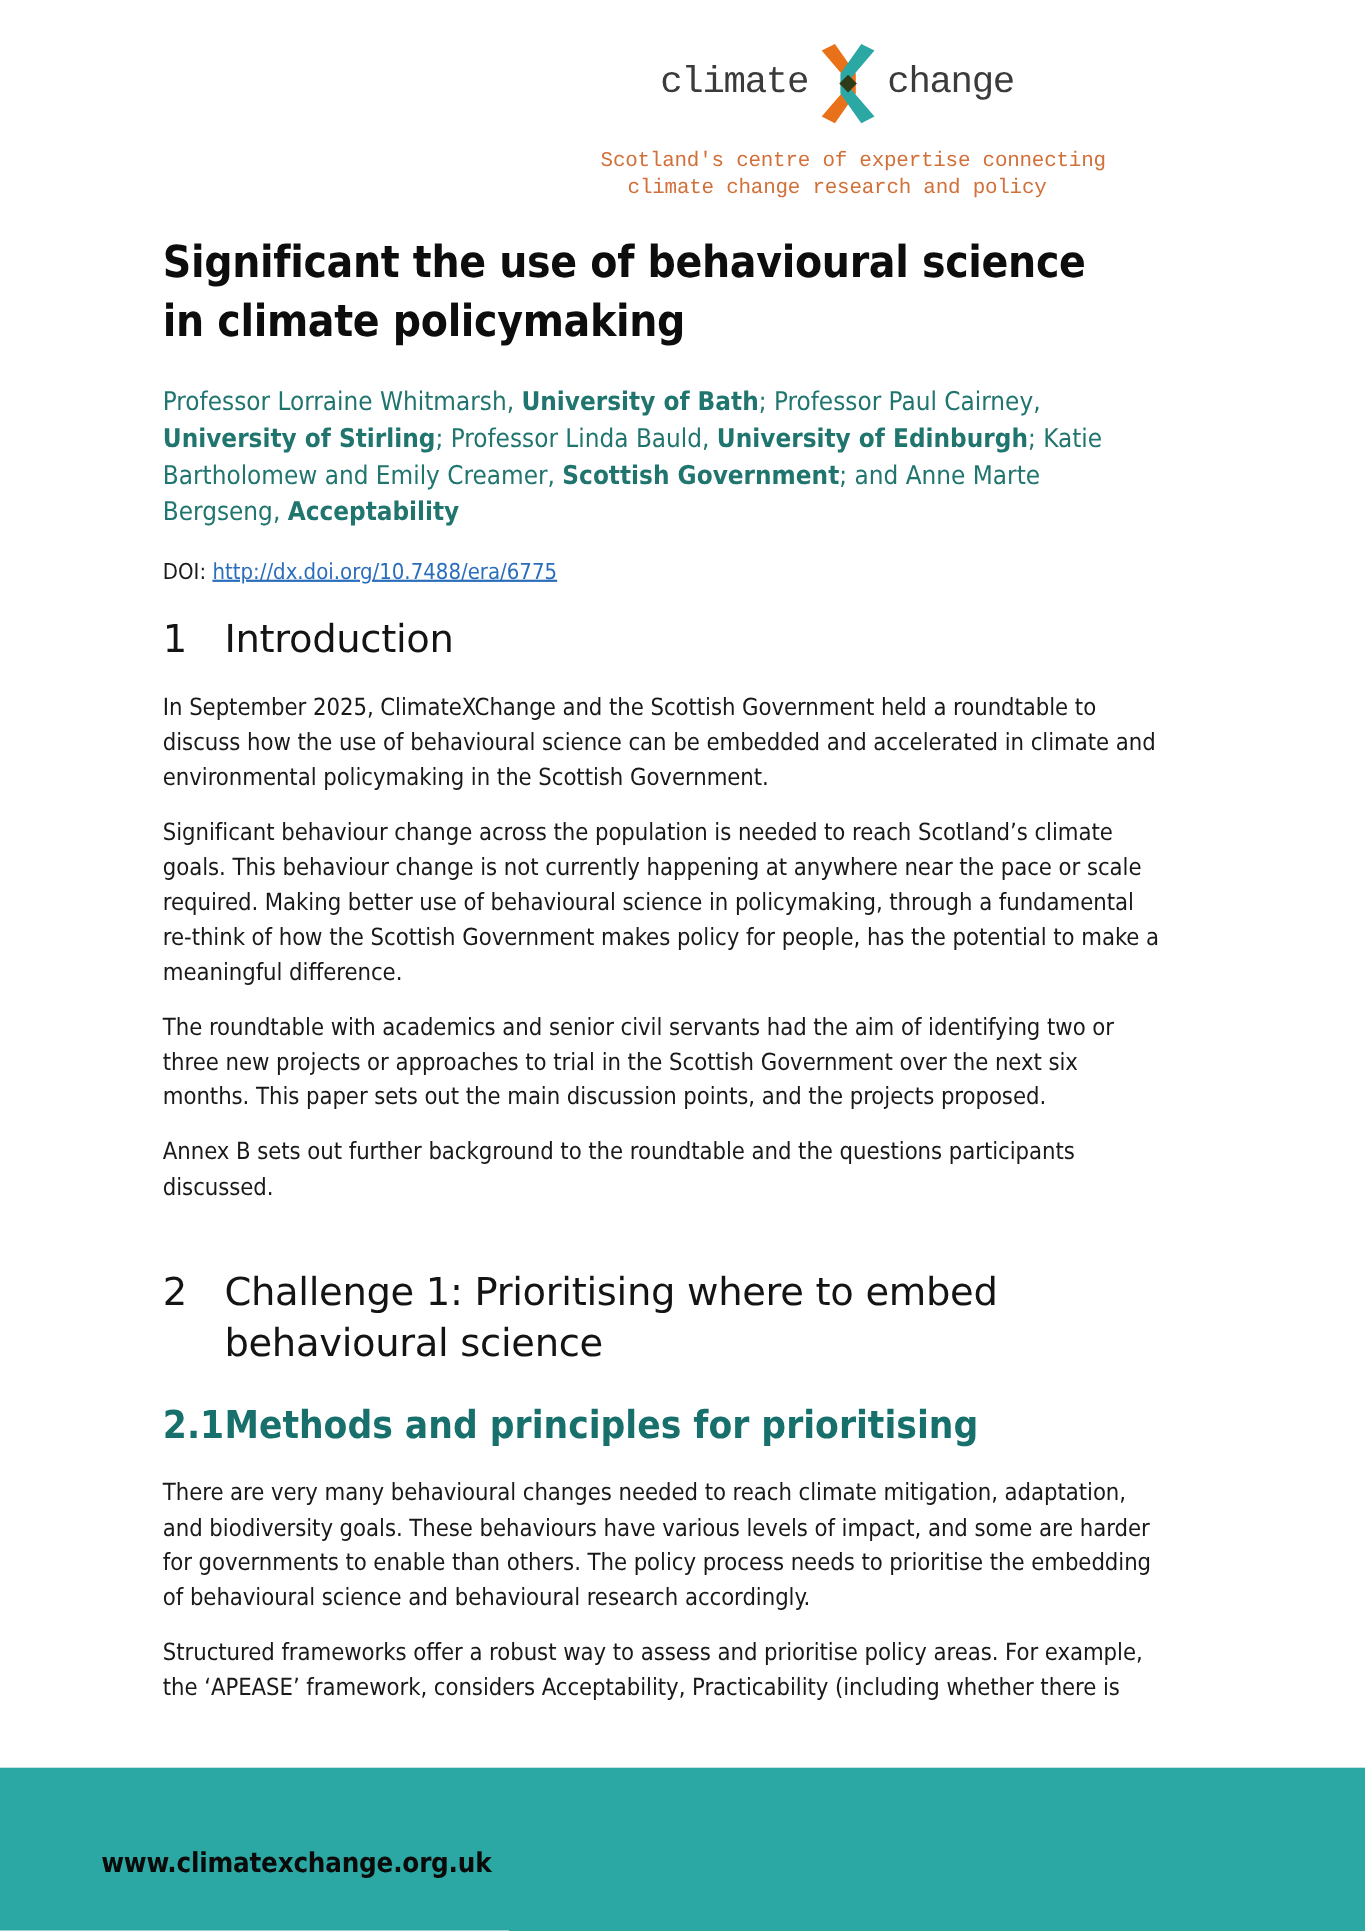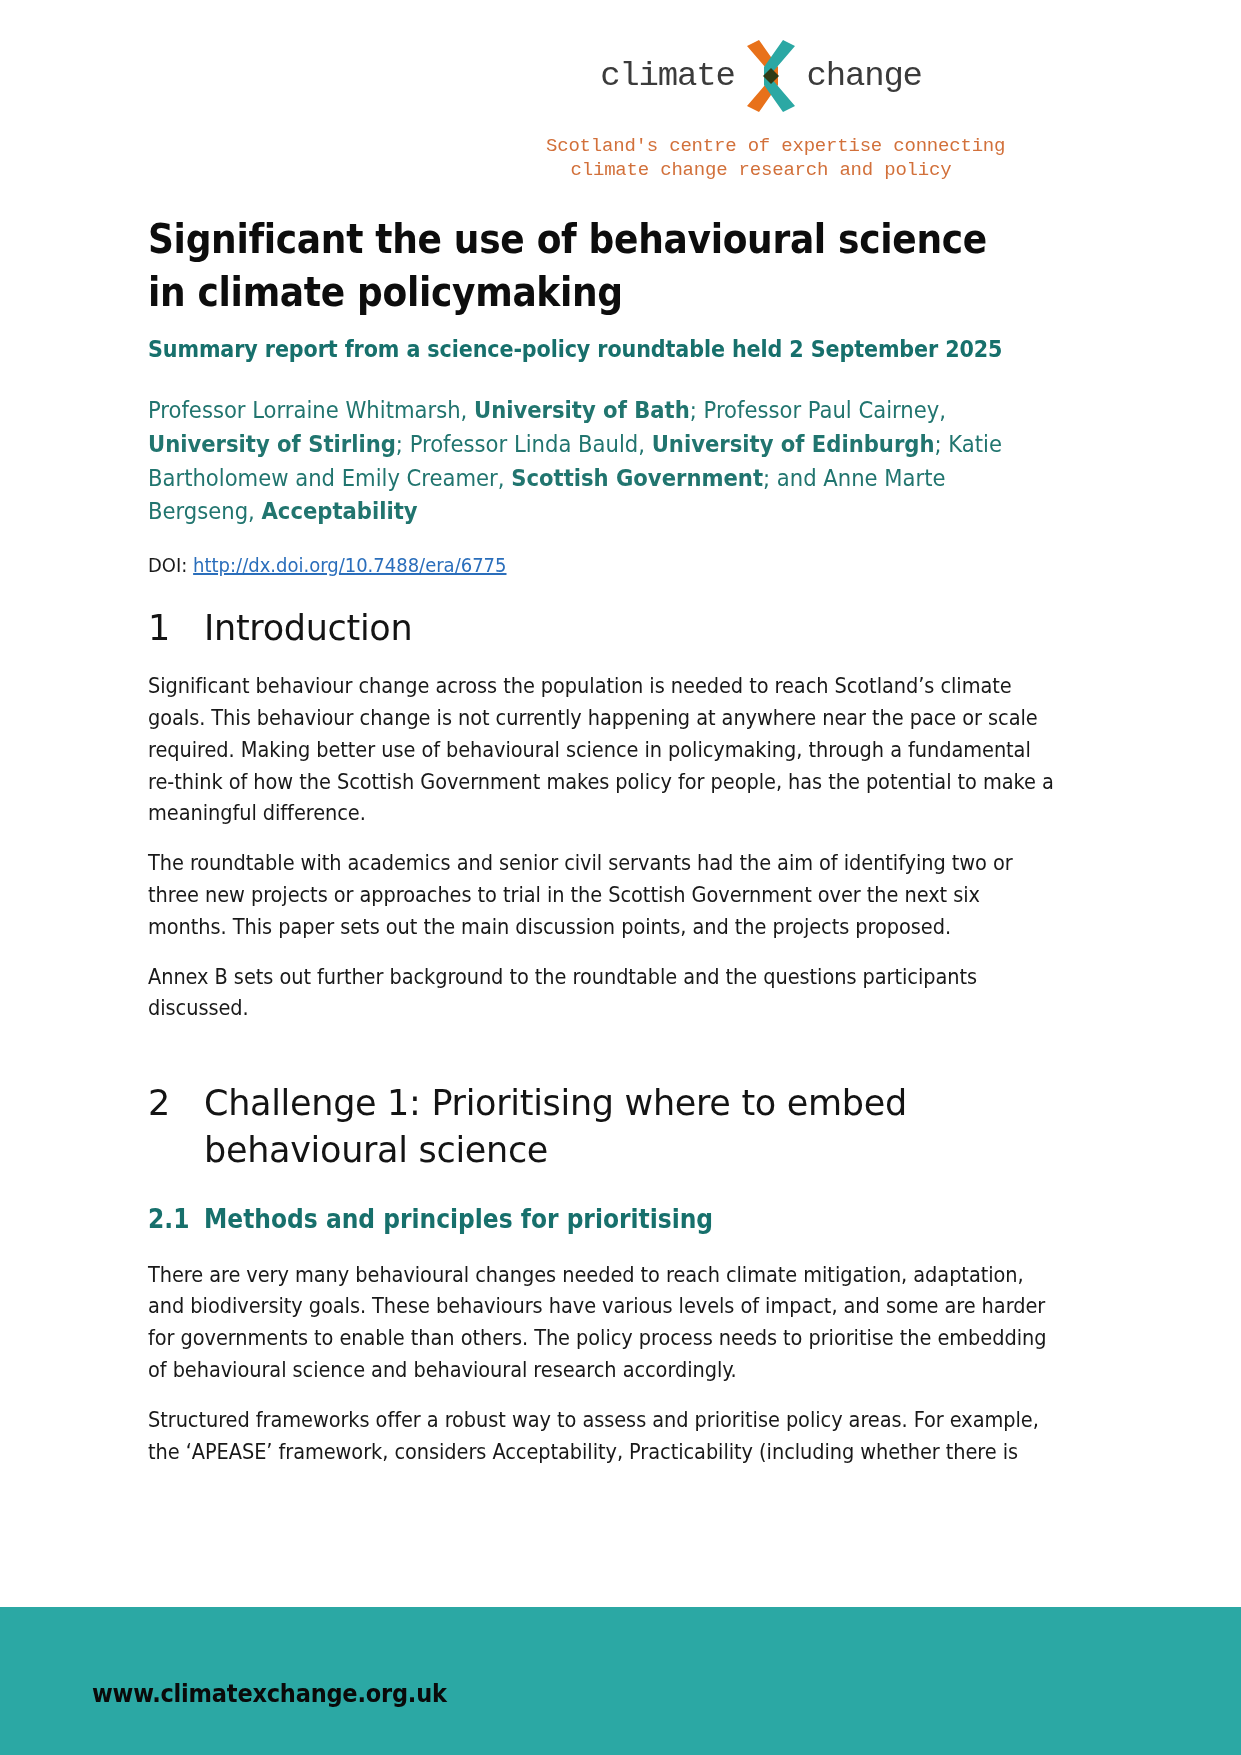--- a/index.html
+++ b/index.html
@@ -135,21 +135,21 @@
     flex: 0 0 56px;
     font-family: "DejaVu Sans", sans-serif;
   }
   h1.sec .txt { flex: 1 1 auto; max-width: 800px; }
   h1.sec.tight { margin-top: 56px; }
 
   h2.sub {
     display: flex;
     margin: 28px 0 0 0;
     font-family: "DejaVu Sans Condensed", "Liberation Sans Narrow", "Liberation Sans", sans-serif;
-    font-size: 26px;
+    font-size: 35px;
     font-weight: 700;
     line-height: 1.3;
     color: #17706c;
   }
   h2.sub .num { flex: 0 0 56px; }
   h2.sub .txt { flex: 1 1 auto; }
 
   
   p.body {
     margin: 18px 0 0 0;
@@ -210,30 +210,30 @@
     </div>
   </div>
 
   <div class="content">
 
     <h1 class="doc-title">
       <span>Significant the use of behavioural science</span><br>
       <span>in climate policymaking</span>
     </h1>
 
-    <div class="doc-subtitle">Summary report from a science-policy roundtable held 2 September 2025</div>
 
     <div class="doc-authors"><span>Professor Lorraine Whitmarsh, </span><b>University of Bath</b><span>; Professor Paul Cairney, </span><b>University of Stirling</b><span>; Professor Linda Bauld, </span><b>University of Edinburgh</b><span>; Katie Bartholomew and Emily Creamer, </span><b>Scottish Government</b><span>; and Anne Marte Bergseng, </span><b>Acceptability</b></div>
 
     <div class="doi-line"><span>DOI: </span><a class="doi-link" href="#">http://dx.doi.org/10.7488/era/6775</a></div>
 
     <h1 class="sec">
       <span class="num">1</span>
       <span class="txt">Introduction</span>
     </h1>
+    <p class="body first">In September 2025, ClimateXChange and the Scottish Government held a roundtable to discuss how the use of behavioural science can be embedded and accelerated in climate and environmental policymaking in the Scottish Government.</p>
     <p class="body">Significant behaviour change across the population is needed to reach Scotland’s climate goals. This behaviour change is not currently happening at anywhere near the pace or scale required. Making better use of behavioural science in policymaking, through a fundamental re-think of how the Scottish Government makes policy for people, has the potential to make a meaningful difference.</p>
     <p class="body">The roundtable with academics and senior civil servants had the aim of identifying two or three new projects or approaches to trial in the Scottish Government over the next six months. This paper sets out the main discussion points, and the projects proposed.</p>
     <p class="body">Annex B sets out further background to the roundtable and the questions participants discussed.</p>
 
     <h1 class="sec tight">
       <span class="num">2</span>
       <span class="txt">Challenge 1: Prioritising where to embed behavioural science</span>
     </h1>
 
     <h2 class="sub">

